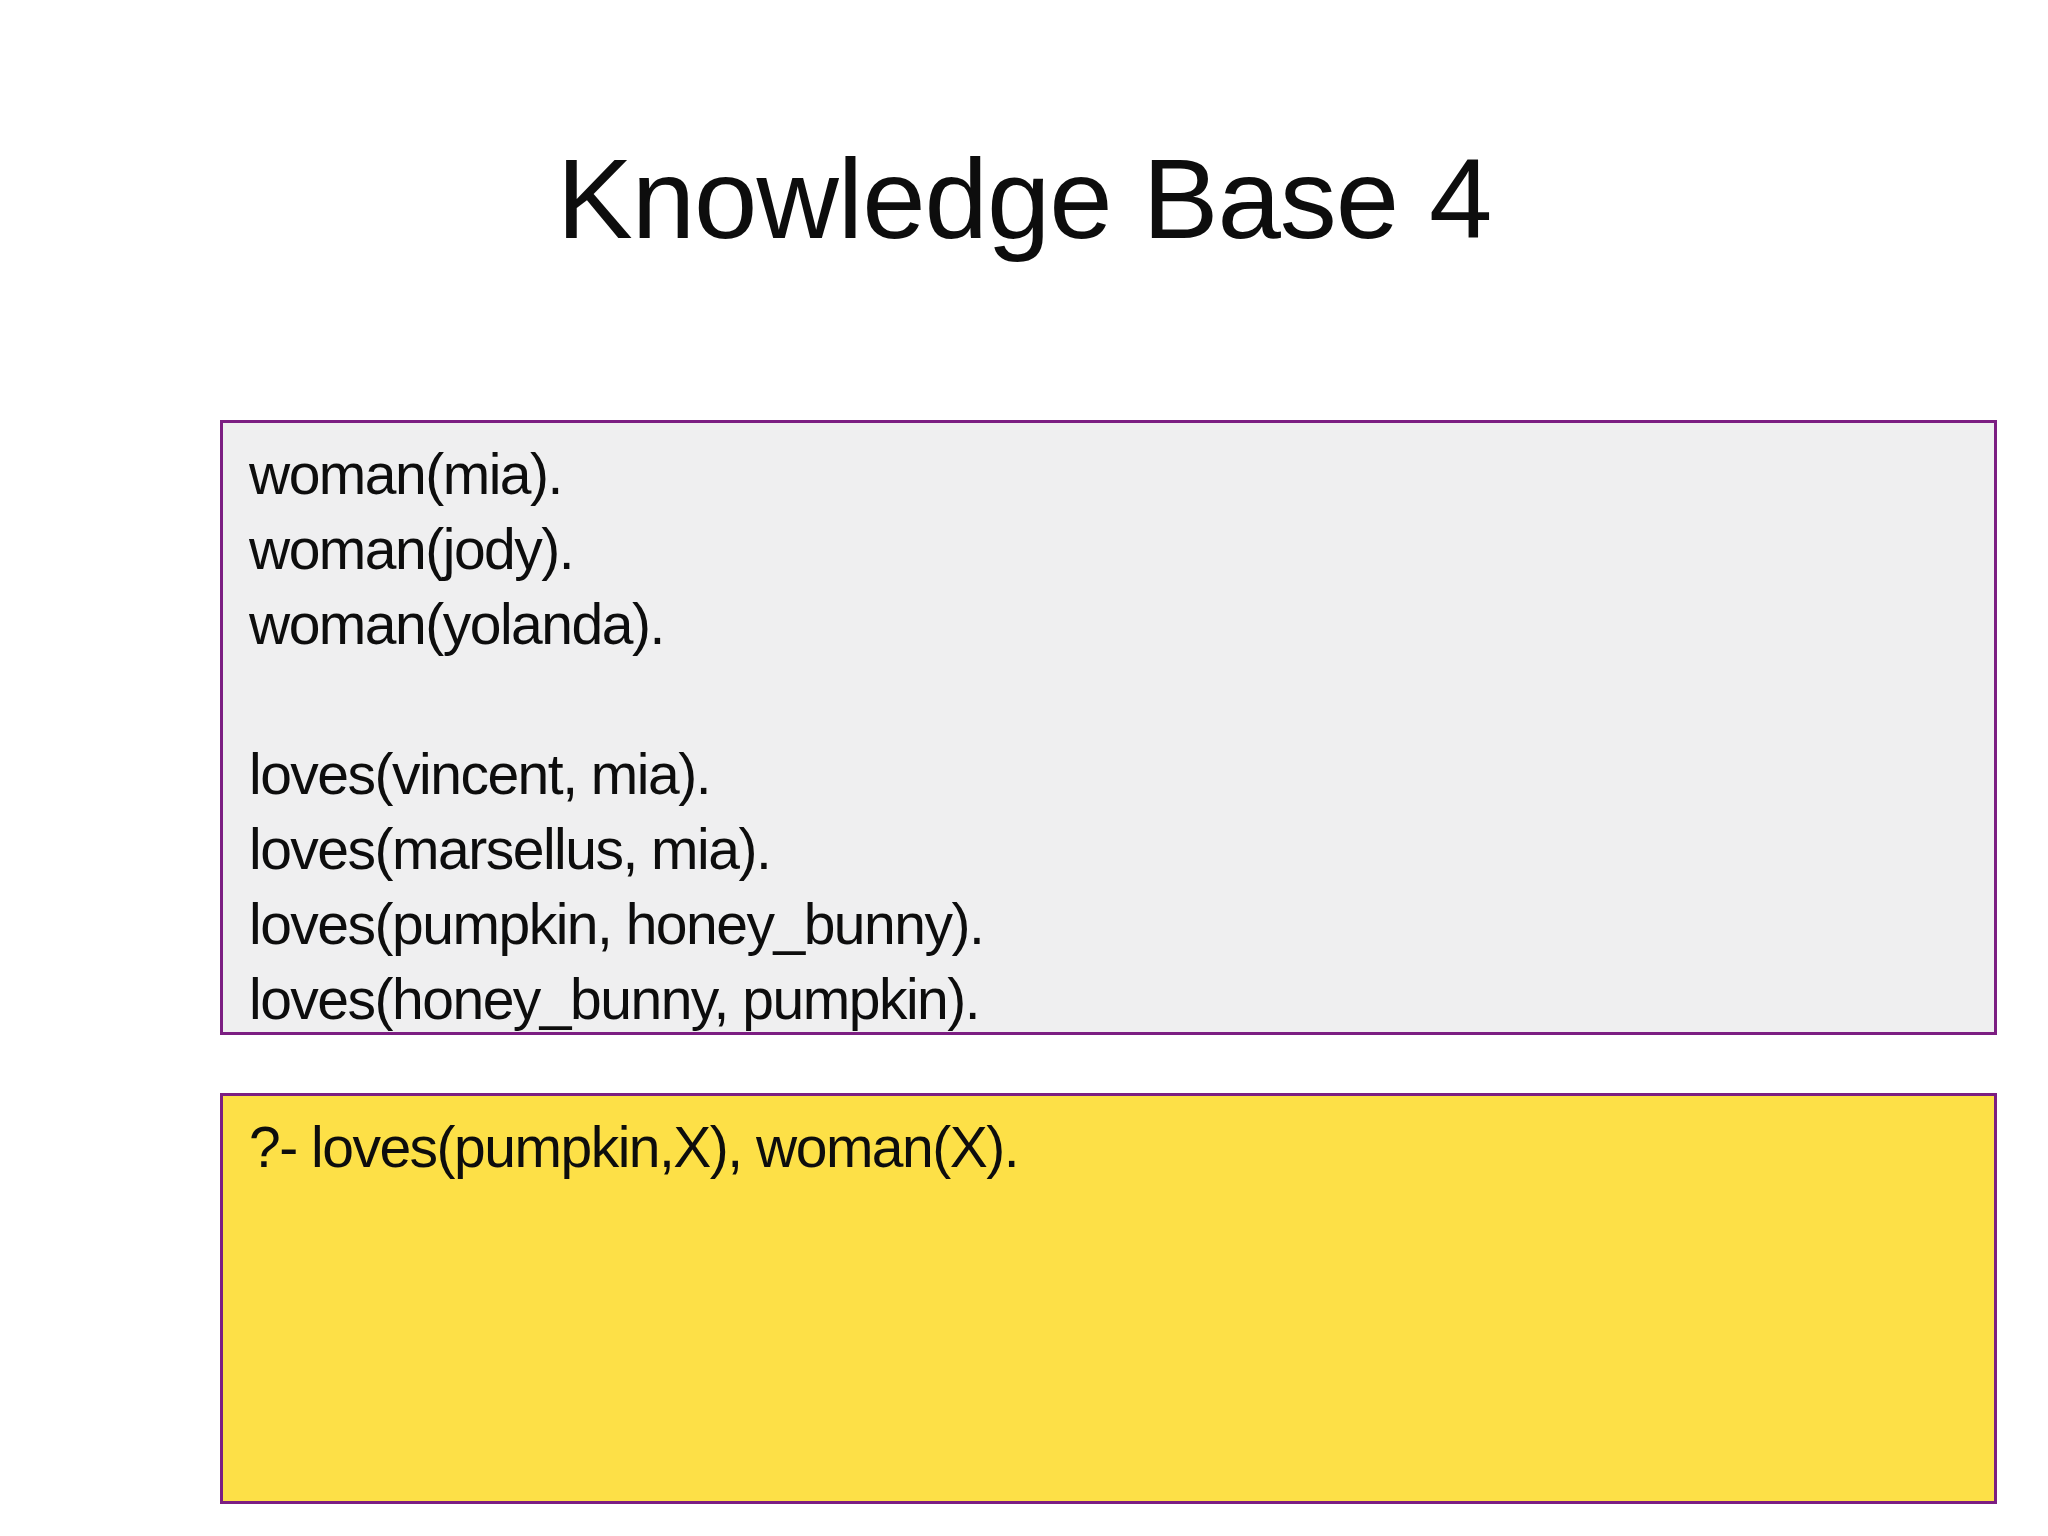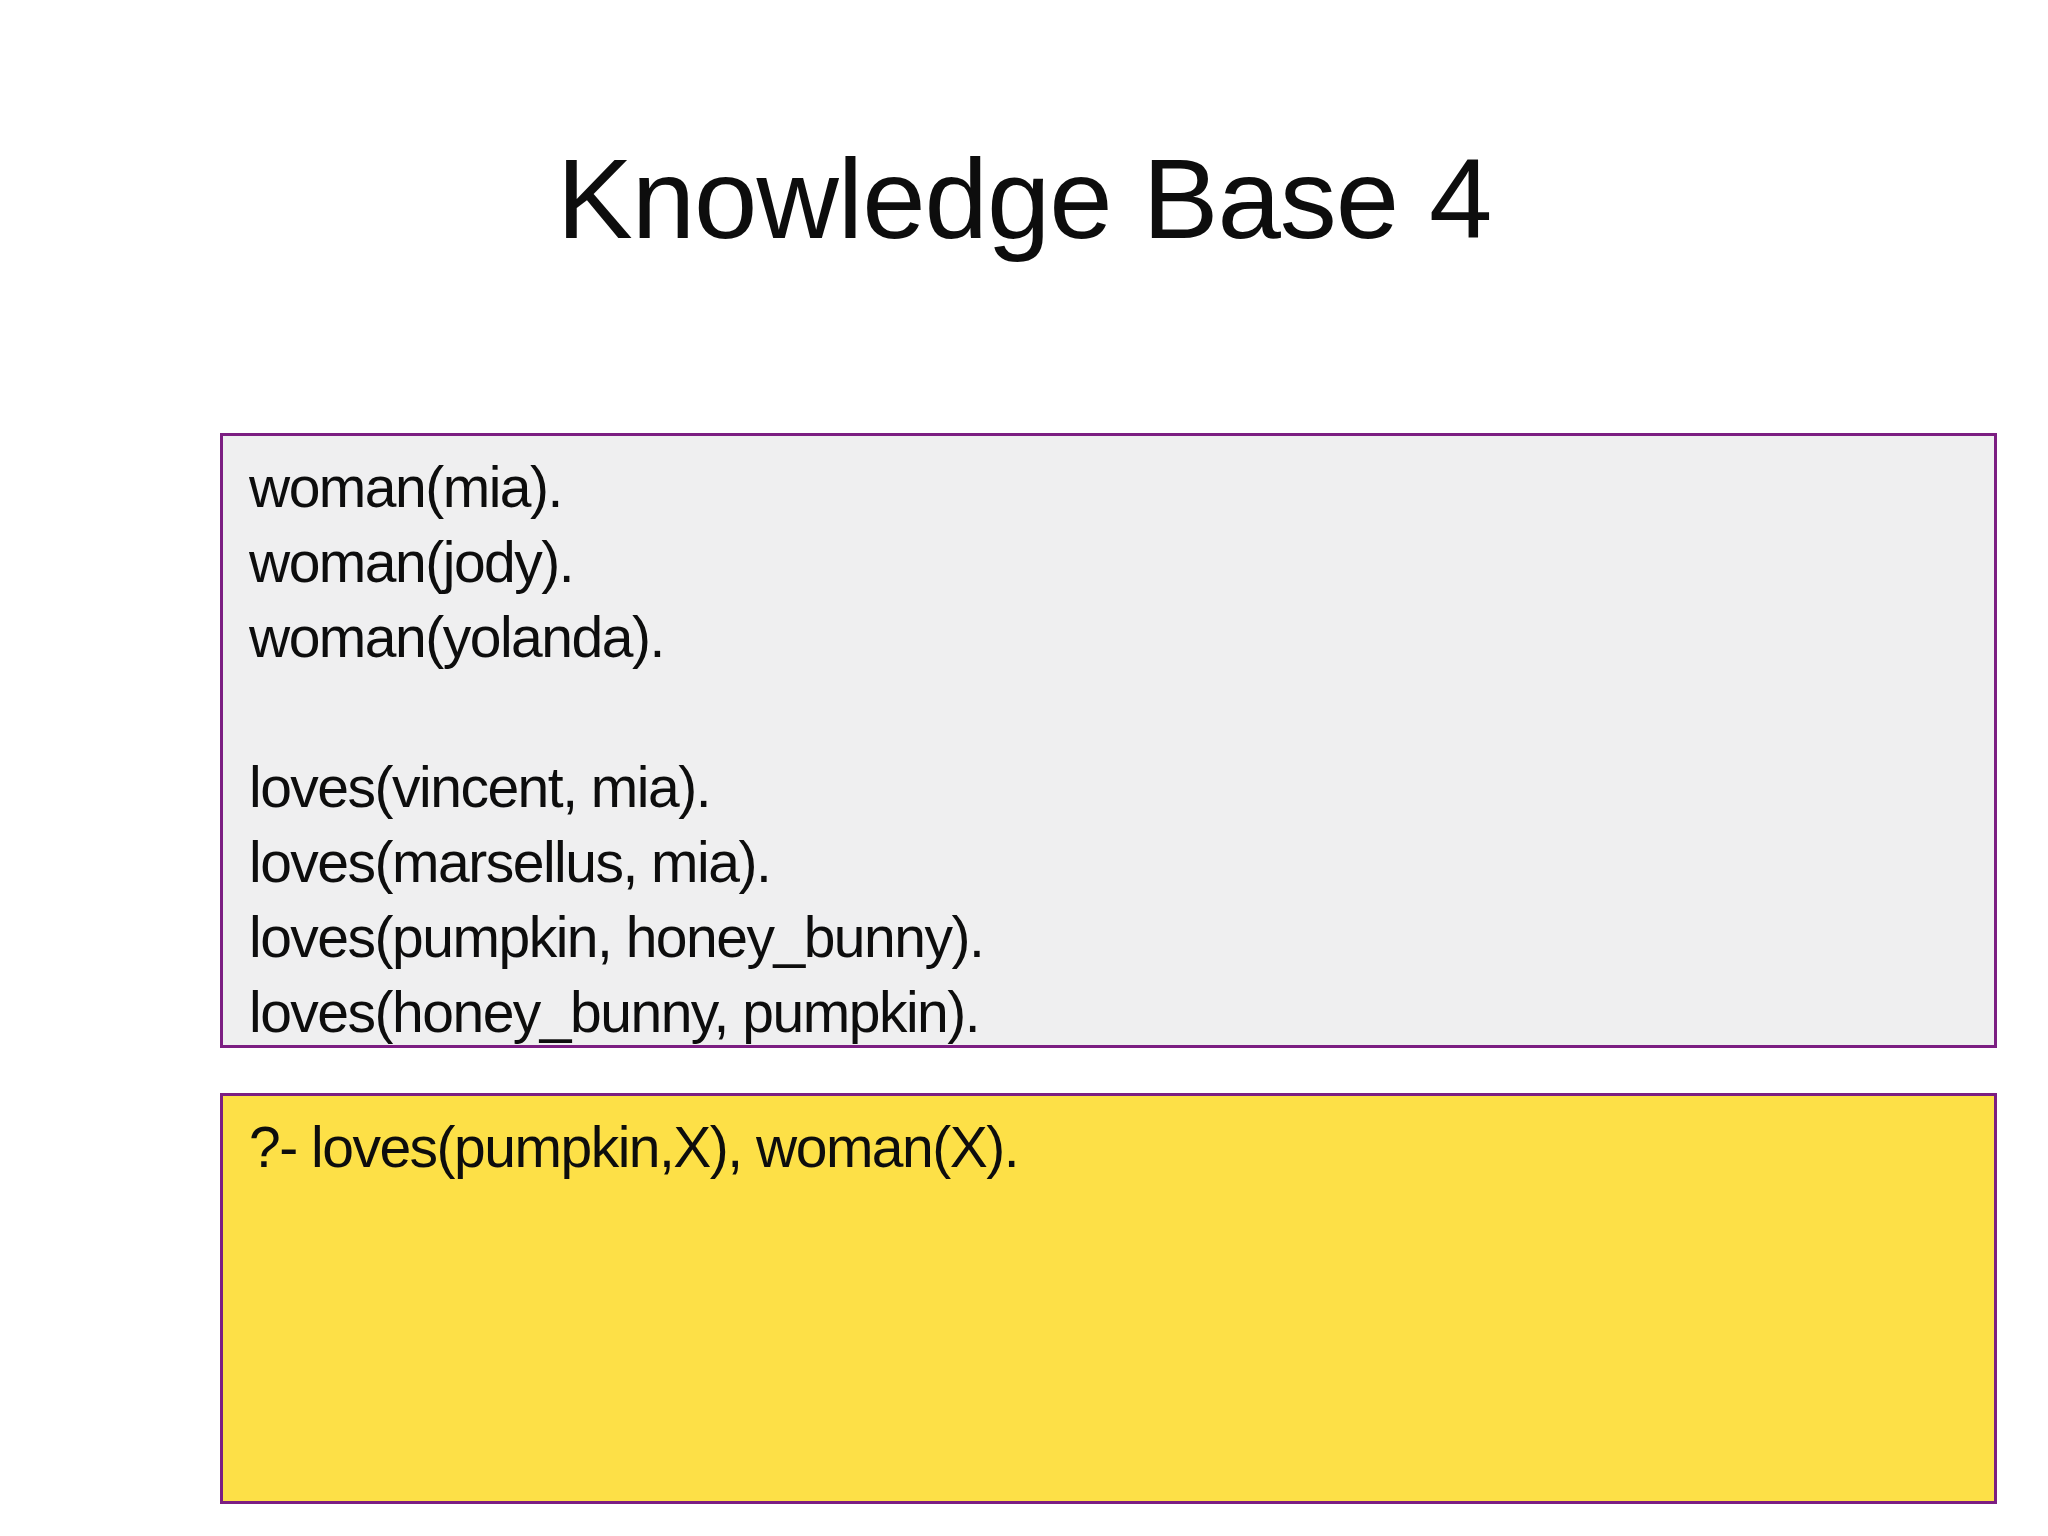--- a/index.html
+++ b/index.html
@@ -35,21 +35,21 @@
     box-sizing: border-box;
     border: 3px solid #7c1e82;
     padding: 14px 26px;
     font-size: 57px;
     line-height: 75px;
     letter-spacing: -1.5px;
     color: #0d0d0d;
     white-space: pre;
   }
   .kb-box {
-    top: 396px;
+    top: 383px;
     height: 615px;
     background: #efeff0;
   }
   .query-box {
     top: 1056px;
     height: 411px;
     background: #e4e2f6;
   }
   .code-line {
     height: 75px;

